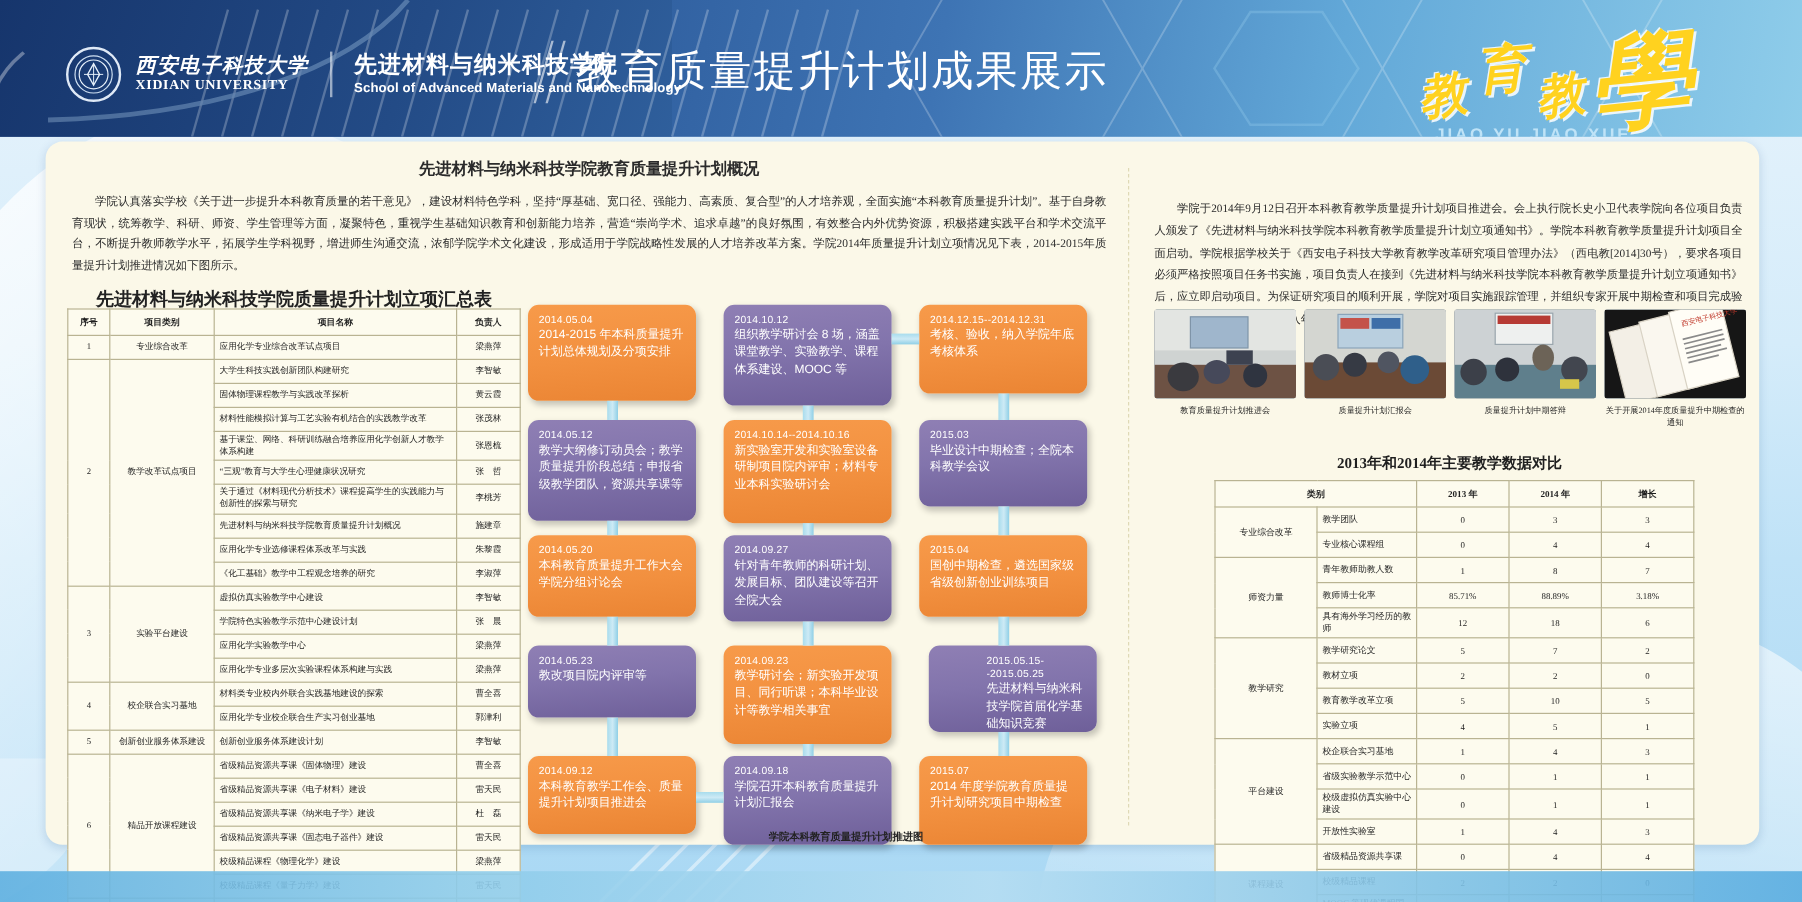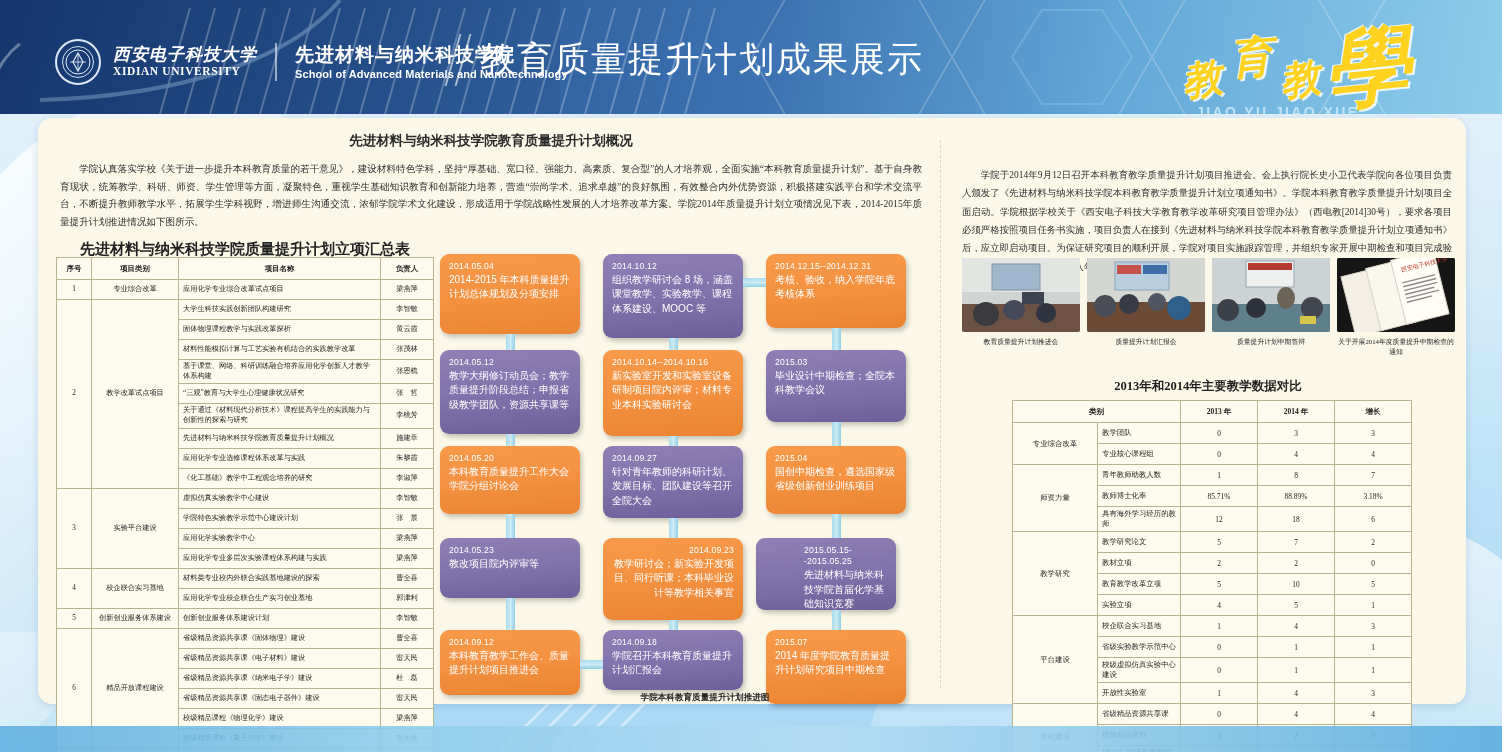--- a/index.html
+++ b/index.html
@@ -401,45 +401,45 @@
         <div class="tx">组织教学研讨会 8 场，涵盖课堂教学、实验教学、课程体系建设、MOOC 等</div>
       </div>
       <div class="node orange" style="left: 163px; top: 100px; height: 86px;">
         <div class="dt">2014.10.14--2014.10.16</div>
         <div class="tx">新实验室开发和实验室设备研制项目院内评审；材料专业本科实验研讨会</div>
       </div>
       <div class="node purple" style="left: 163px; top: 196px; height: 72px;">
         <div class="dt">2014.09.27</div>
         <div class="tx">针对青年教师的科研计划、发展目标、团队建设等召开全院大会</div>
       </div>
-      <div class="node orange" style="left: 163px; top: 288px; height: 82px; text-align: right;">
+      <div class="node orange" style="left: 163px; top: 288px; height: 82px;">
         <div class="dt">2014.09.23</div>
         <div class="tx">教学研讨会；新实验开发项目、同行听课；本科毕业设计等教学相关事宜</div>
       </div>
-      <div class="node purple" style="left: 163px; top: 380px; height: 60px;">
+      <div class="node purple" style="left: 163px; top: 380px; height: 74px;">
         <div class="dt">2014.09.18</div>
         <div class="tx">学院召开本科教育质量提升计划汇报会</div>
       </div>
       <div class="conn-v" style="left: 229px; top: 88px; height: 12px;"></div>
       <div class="conn-v" style="left: 229px; top: 186px; height: 10px;"></div>
       <div class="conn-v" style="left: 229px; top: 268px; height: 20px;"></div>
       <div class="conn-v" style="left: 229px; top: 370px; height: 10px;"></div>
       <div class="node orange" style="left: 326px; top: 4px; height: 74px;">
         <div class="dt">2014.12.15--2014.12.31</div>
         <div class="tx">考核、验收，纳入学院年底考核体系</div>
       </div>
       <div class="node purple" style="left: 326px; top: 100px; height: 72px;">
         <div class="dt">2015.03</div>
         <div class="tx">毕业设计中期检查；全院本科教学会议</div>
       </div>
       <div class="node orange" style="left: 326px; top: 196px; height: 68px;">
         <div class="dt">2015.04</div>
         <div class="tx">国创中期检查，遴选国家级省级创新创业训练项目</div>
       </div>
-      <div class="node purple" style="left: 316px; top: 288px; height: 72px; padding-left: 48px;">
+      <div class="node purple" style="left: 334px; top: 288px; height: 72px; padding-left: 48px;">
         <div class="dt">2015.05.15--2015.05.25</div>
         <div class="tx">先进材料与纳米科技学院首届化学基础知识竞赛</div>
       </div>
       <div class="node orange" style="left: 326px; top: 380px; height: 74px;">
         <div class="dt">2015.07</div>
         <div class="tx">2014 年度学院教育质量提升计划研究项目中期检查</div>
       </div>
       <div class="conn-v" style="left: 392px; top: 78px; height: 22px;"></div>
       <div class="conn-v" style="left: 392px; top: 172px; height: 24px;"></div>
       <div class="conn-v" style="left: 392px; top: 264px; height: 24px;"></div>

